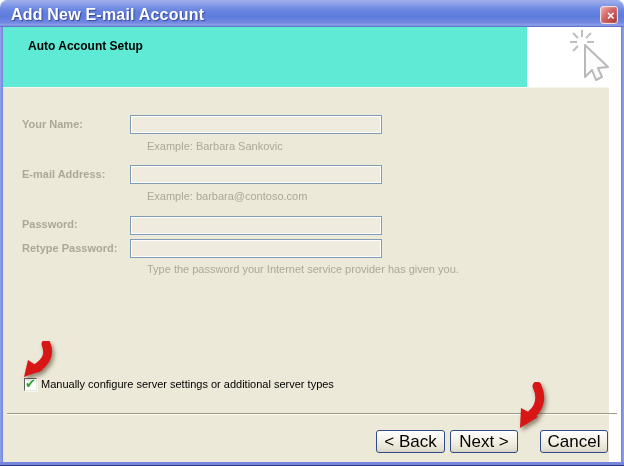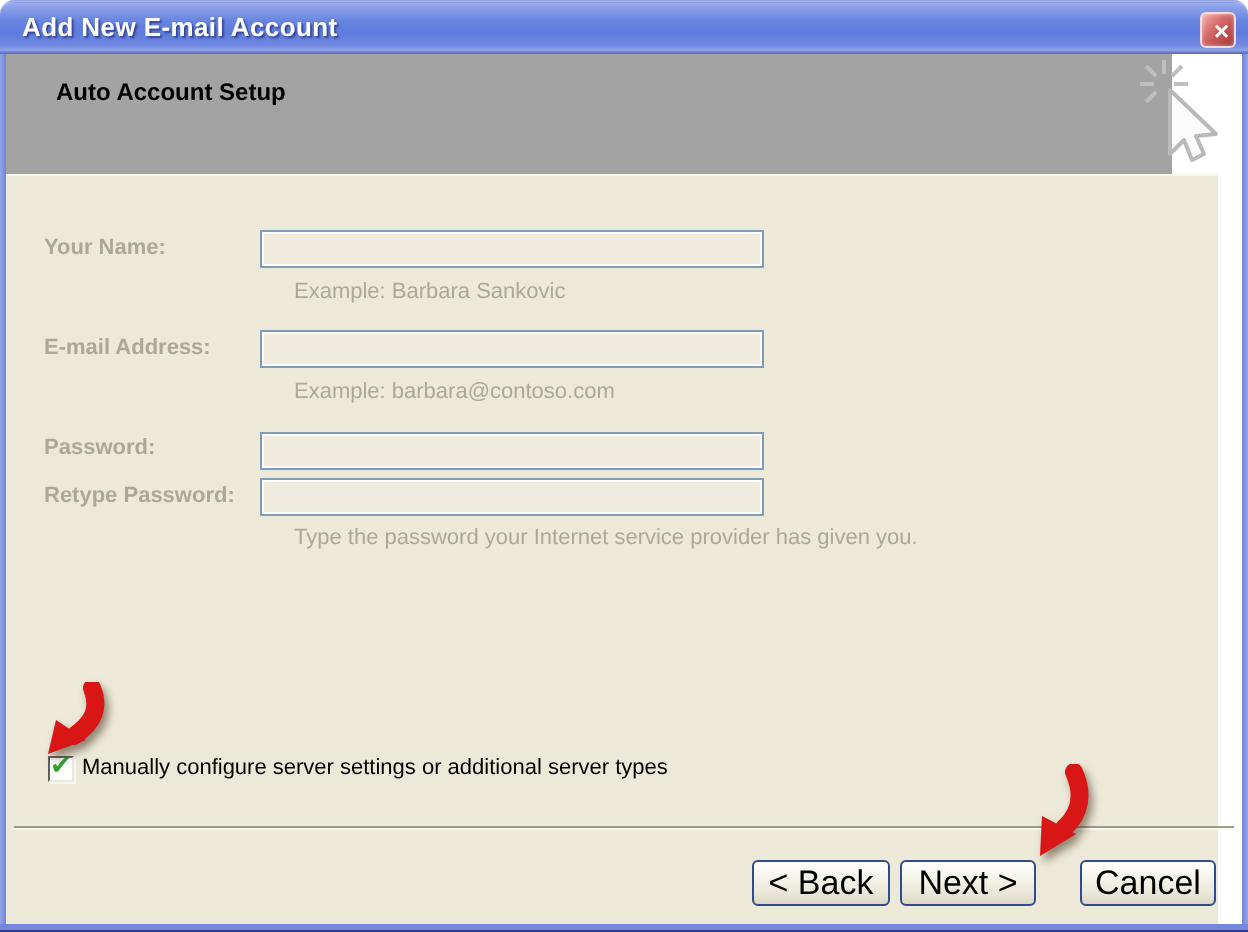--- a/index.html
+++ b/index.html
@@ -9,39 +9,39 @@
     font-family:"Liberation Sans","DejaVu Sans",sans-serif;font-size:11px;color:#000;
   }
   
   .titlebar{
     position:absolute;left:0;top:0;width:624px;height:27px;
     border-radius:7px 7px 0 0;
     background:linear-gradient(180deg,#5A6ECB 0%,#9BADEE 6%,#8BA0E8 14%,#6683E0 40%,#5E7CDC 62%,#7288E0 84%,#8FA2E8 93%,#5064BE 100%);
     box-shadow:inset 0 1px 0 rgba(255,255,255,.35);
   }
   .title-text{
-    position:absolute;left:11px;top:6px;color:#fff;font-weight:bold;font-size:13px;
+    position:absolute;left:11px;top:6px;color:#fff;font-weight:bold;font-size:16px;
     text-shadow:1px 1px 1px rgba(40,50,130,.75);letter-spacing:.2px;
   }
   .close-btn{
     position:absolute;left:600px;top:6px;width:18px;height:18px;box-sizing:border-box;
     border:1px solid #F0DCDC;border-radius:3px;cursor:default;
     background:linear-gradient(135deg,#F2B0B0 0%,#D66A6A 40%,#B24040 85%,#9E3434 100%);
     color:#fff;font-weight:bold;font-size:13px;line-height:15px;text-align:center;
     box-shadow:inset 0 0 2px rgba(255,255,255,.5);
   }
   
   .frame-left,.frame-right{position:absolute;top:27px;width:3px;height:436px;
     background:linear-gradient(90deg,#93A4E9,#6F85DA);}
   .frame-left{left:0;}
   .frame-right{left:621px;background:linear-gradient(90deg,#6F85DA,#93A4E9);}
   .frame-bottom{position:absolute;left:0;top:462px;width:624px;height:4px;background:#7487DC;
     box-shadow:inset 0 -1px 0 #2E3A8C;}
   
-  .header{position:absolute;left:3px;top:27px;width:583px;height:60px;background:#a3a3a3;}
+  .header{position:absolute;left:3px;top:27px;width:524px;height:60px;background:#5eead4;}
   .header-title{position:absolute;left:25px;top:12px;font-weight:bold;font-size:12px;color:#000;}
   .header-icon{position:absolute;left:566px;top:2px;}
   
   .content{position:absolute;left:3px;top:87px;width:606px;height:375px;background:#ECE9D8;
     box-shadow:inset 0 1px 0 #F7F5EC;}
   .lbl{position:absolute;font-weight:bold;color:#ACA899;}
   .example{position:absolute;color:#ACA899;}
   .txt{
     position:absolute;width:252px;height:19px;box-sizing:border-box;
     border:1px solid #7F9DB9;background:#EFECDF;box-shadow:inset 0 0 0 1px #FFFFFF;

